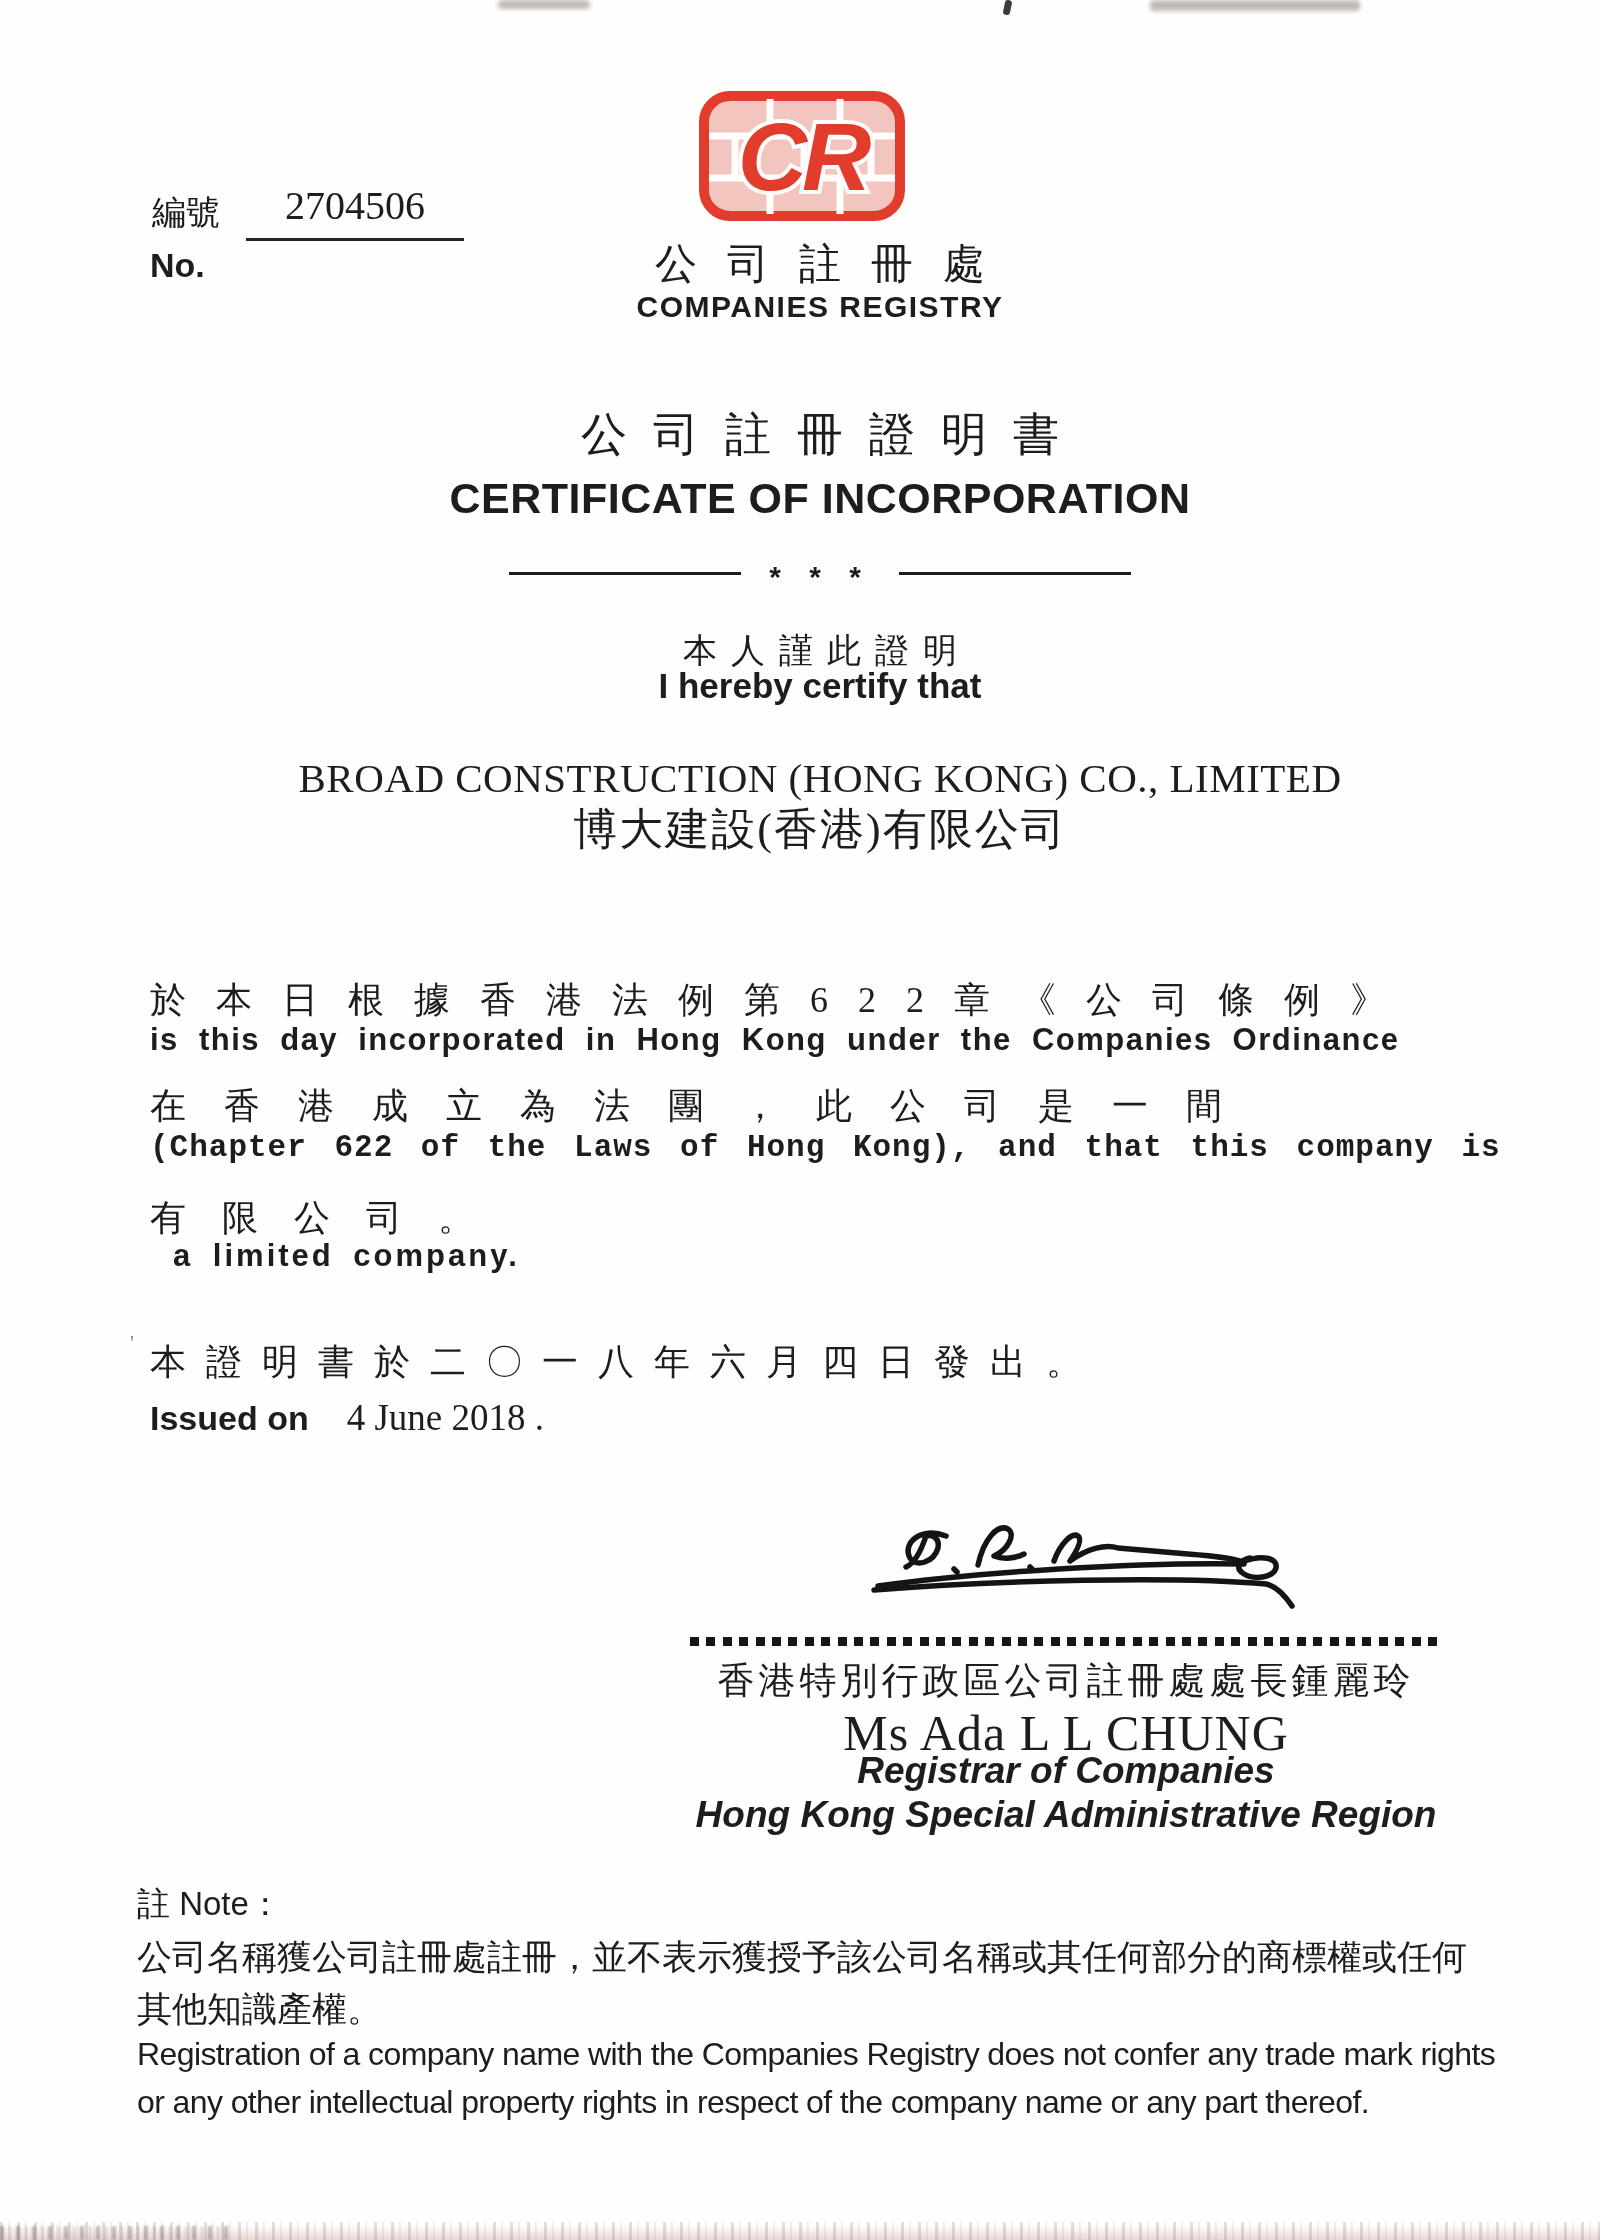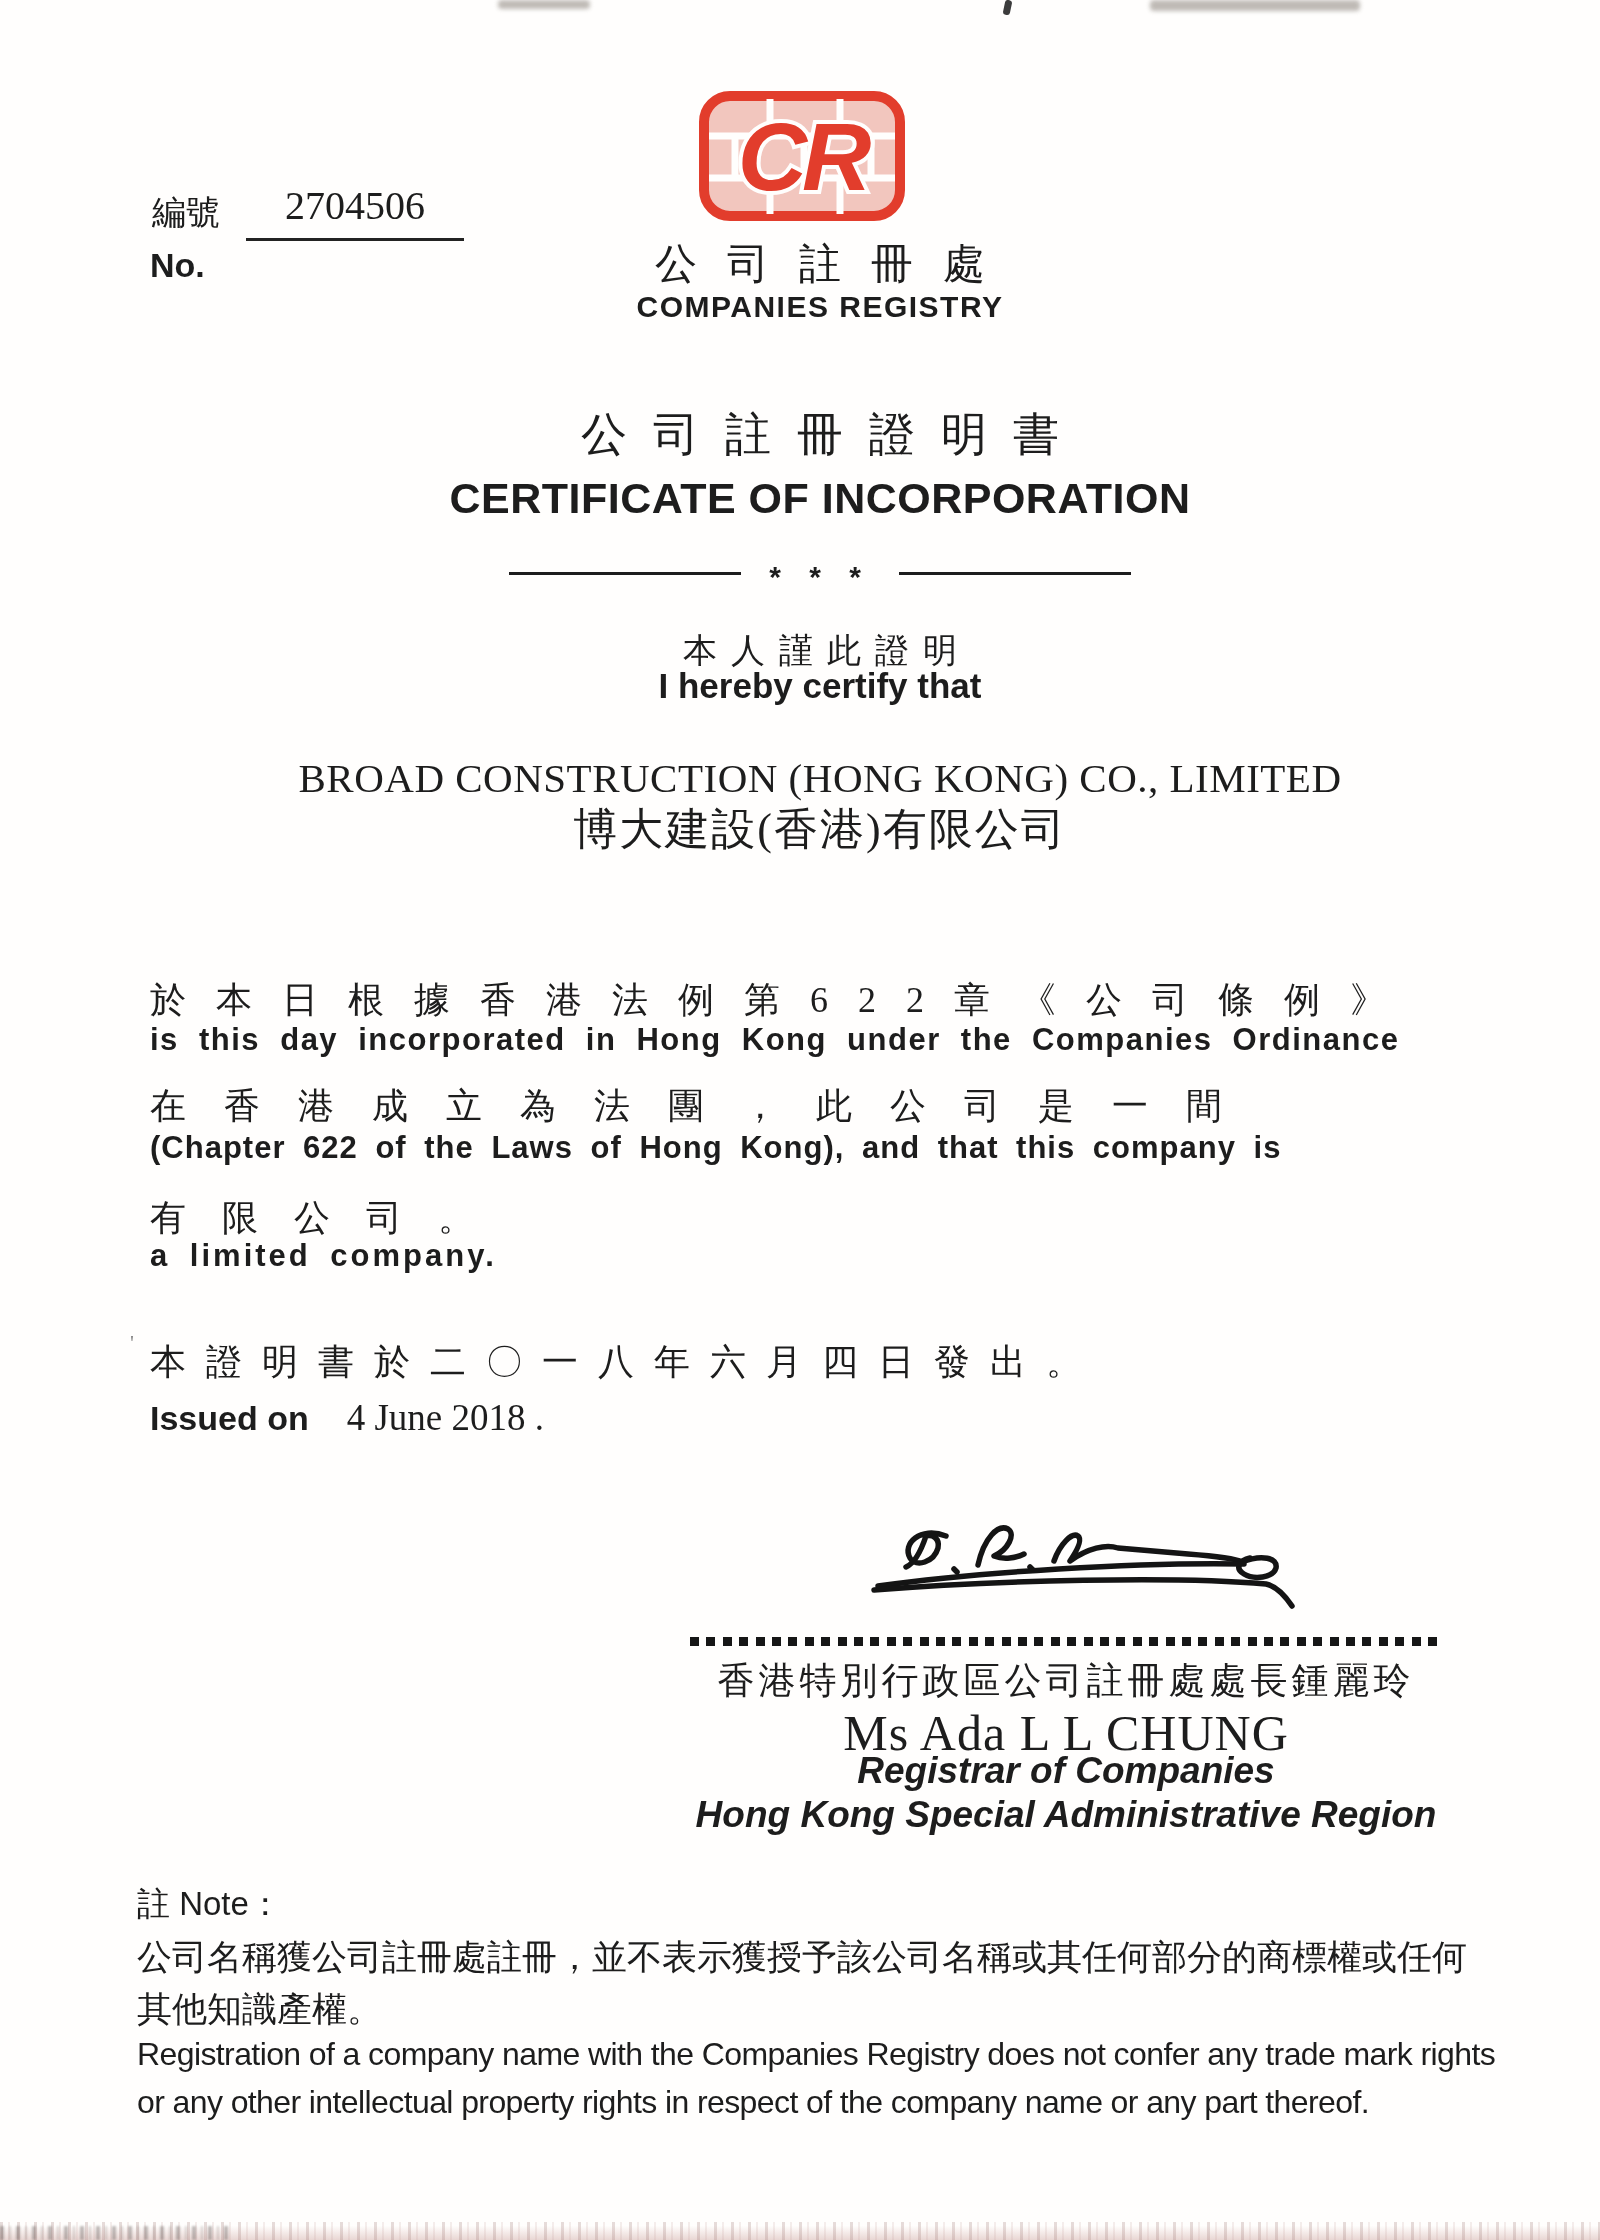--- a/index.html
+++ b/index.html
@@ -39,23 +39,23 @@
   .company-en{top:754px;font-size:41px;letter-spacing:.5px;}
   .company-cn{top:800px;font-size:44px;letter-spacing:2px;}
 
   
   .pleft{left:150px;}
   .p-cn{font-size:36px;white-space:nowrap;}
   .p-en{font-size:31px;font-weight:bold;white-space:nowrap;}
   .p1cn{top:976px;letter-spacing:30px;}
   .p1en{top:1022px;word-spacing:10px;letter-spacing:1.5px;}
   .p2cn{top:1082px;letter-spacing:38px;}
-  .p2en{top:1130px;word-spacing:8px;letter-spacing:1px;}
+  .p2en{top:1130px;word-spacing:8px;letter-spacing:1px;font-family:Liberation Mono, monospace;}
   .p3cn{top:1194px;letter-spacing:36px;}
-  .p3en{top:1238px;word-spacing:8px;letter-spacing:3px;}
+  .p3en{top:1238px;word-spacing:8px;letter-spacing:3px;margin-left:23px;}
 
   
   .issue-cn{top:1338px;font-size:36px;letter-spacing:20px;white-space:nowrap;}
   .issue-row{top:1396px;left:150px;display:flex;align-items:baseline;gap:38px;justify-content:space-between;}
   .issue-label{font-size:34px;}
   .issue-date{font-size:37px;}
 
   
   .sig-svg{left:858px;top:1520px;}
   .dotted{left:690px;top:1637px;width:752px;height:9px;

